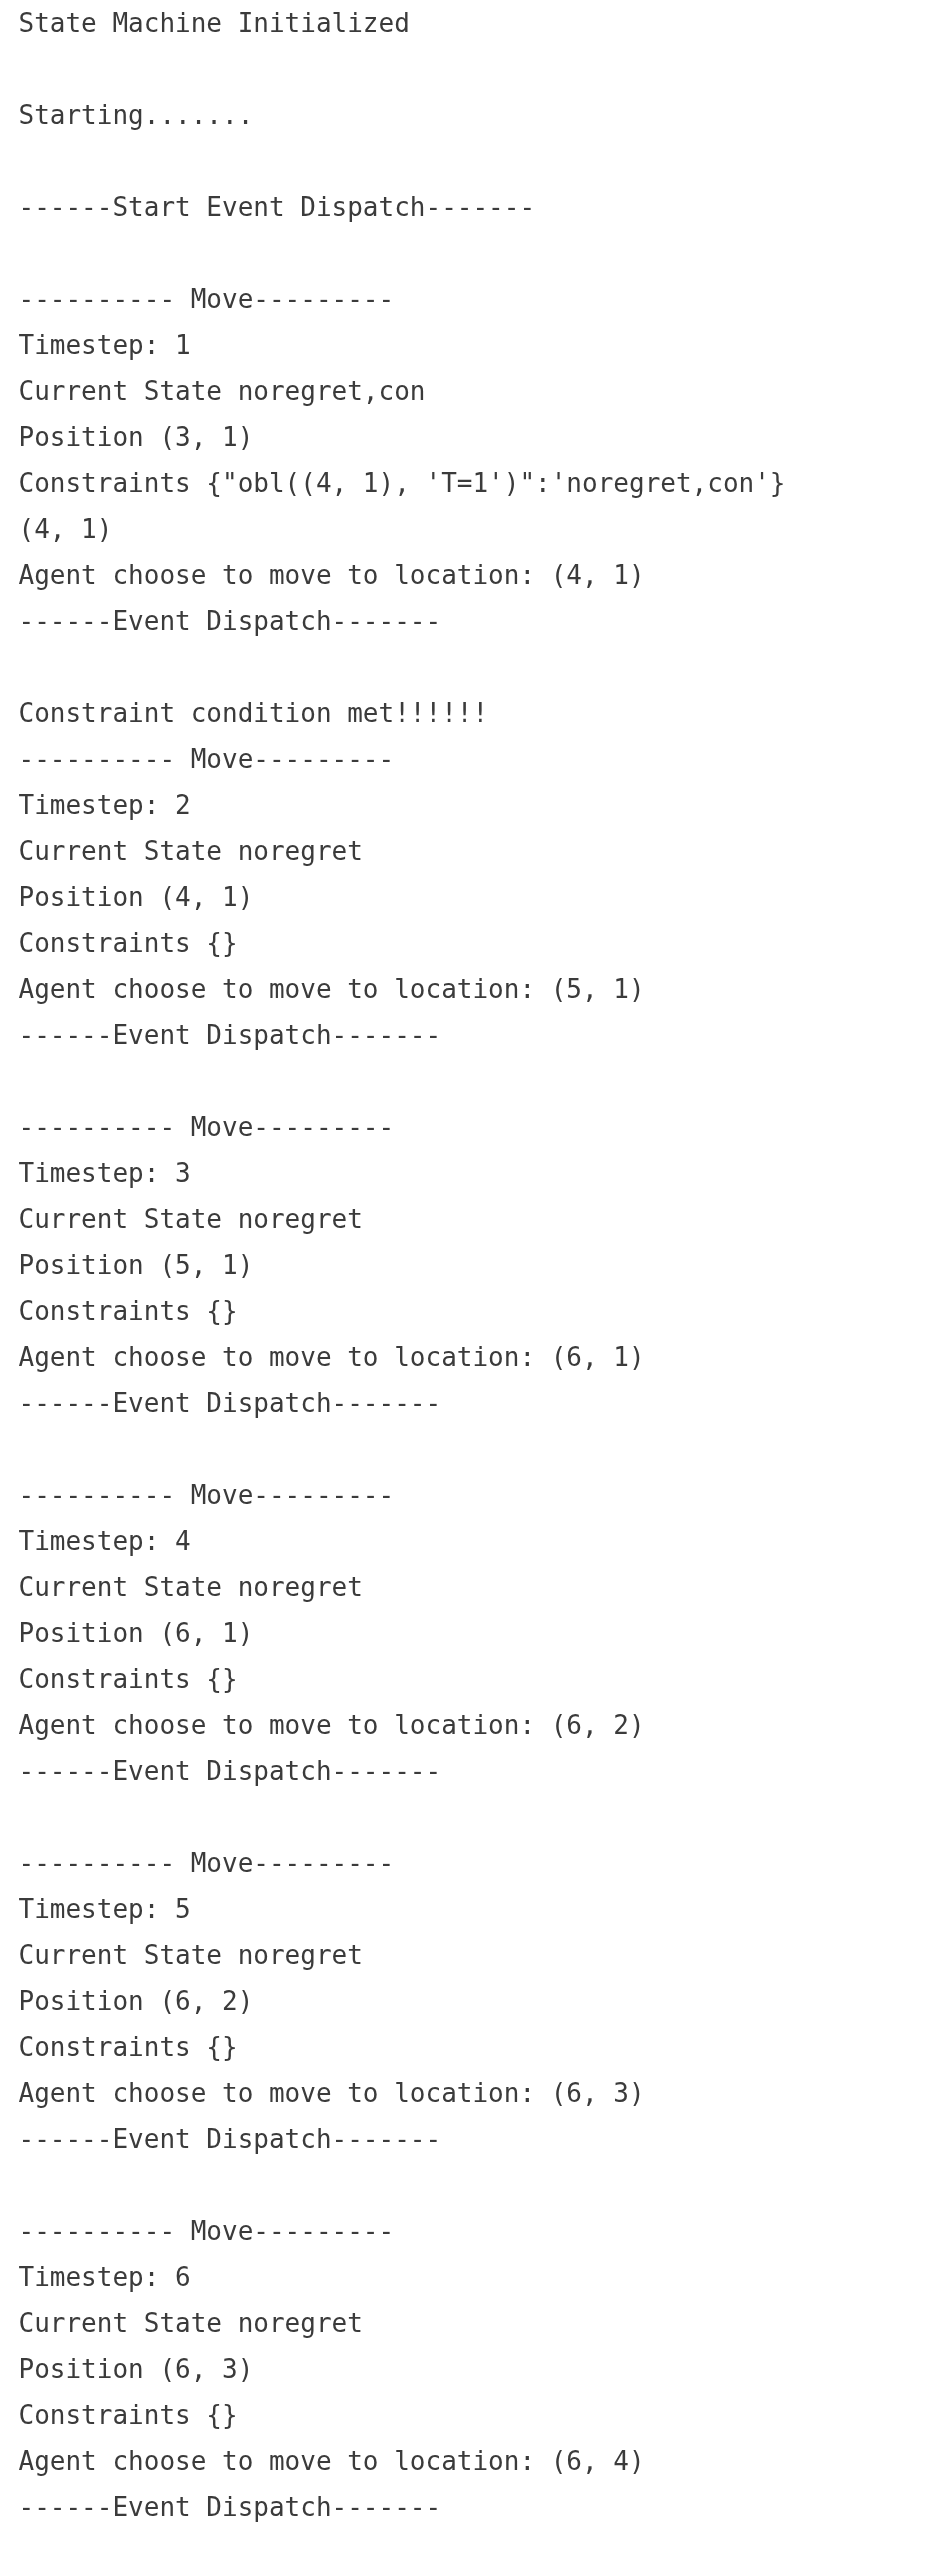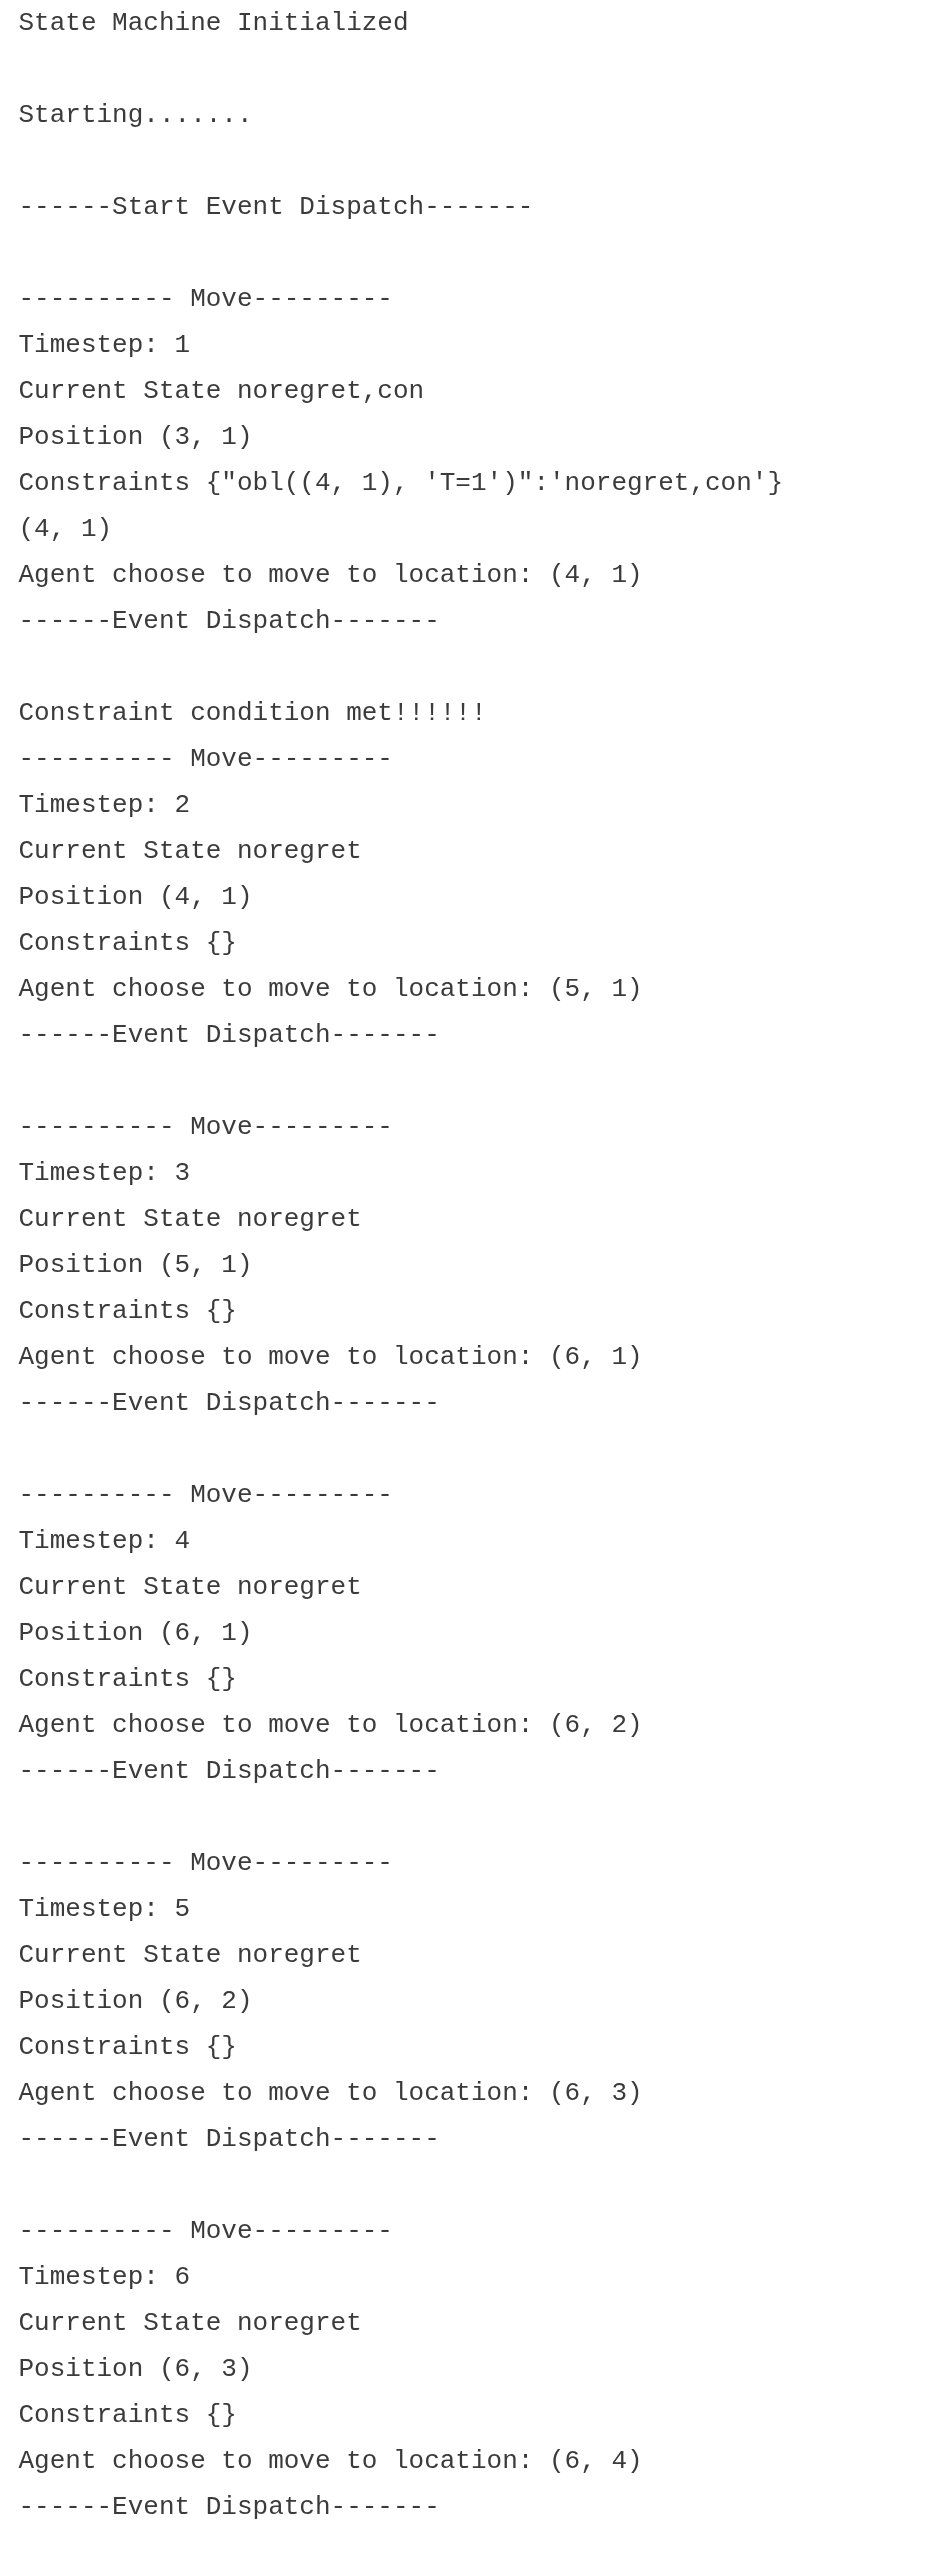--- a/index.html
+++ b/index.html
@@ -23,20 +23,19 @@
     padding: 0 10.3px 0 18.5px;
     font-family: "DejaVu Sans Mono", "Liberation Mono", monospace;
     font-size: 26px;
     line-height: 46px;
     color: var(--text-color);
     white-space: pre;
   }
   .console-line {
     min-height: 46px;
     white-space: pre;
-    font-family: Liberation Mono, monospace;
   }
 </style>
 </head>
 <body>
 
 <div class="console" id="console-output"><div class="console-line">State Machine Initialized</div><div class="console-line"></div><div class="console-line">Starting.......</div><div class="console-line"></div><div class="console-line">------Start Event Dispatch-------</div><div class="console-line"></div><div class="console-line">---------- Move---------</div><div class="console-line">Timestep: 1</div><div class="console-line">Current State noregret,con</div><div class="console-line">Position (3, 1)</div><div class="console-line">Constraints {"obl((4, 1), 'T=1')":'noregret,con'}</div><div class="console-line">(4, 1)</div><div class="console-line">Agent choose to move to location: (4, 1)</div><div class="console-line">------Event Dispatch-------</div><div class="console-line"></div><div class="console-line">Constraint condition met!!!!!!</div><div class="console-line">---------- Move---------</div><div class="console-line">Timestep: 2</div><div class="console-line">Current State noregret</div><div class="console-line">Position (4, 1)</div><div class="console-line">Constraints {}</div><div class="console-line">Agent choose to move to location: (5, 1)</div><div class="console-line">------Event Dispatch-------</div><div class="console-line"></div><div class="console-line">---------- Move---------</div><div class="console-line">Timestep: 3</div><div class="console-line">Current State noregret</div><div class="console-line">Position (5, 1)</div><div class="console-line">Constraints {}</div><div class="console-line">Agent choose to move to location: (6, 1)</div><div class="console-line">------Event Dispatch-------</div><div class="console-line"></div><div class="console-line">---------- Move---------</div><div class="console-line">Timestep: 4</div><div class="console-line">Current State noregret</div><div class="console-line">Position (6, 1)</div><div class="console-line">Constraints {}</div><div class="console-line">Agent choose to move to location: (6, 2)</div><div class="console-line">------Event Dispatch-------</div><div class="console-line"></div><div class="console-line">---------- Move---------</div><div class="console-line">Timestep: 5</div><div class="console-line">Current State noregret</div><div class="console-line">Position (6, 2)</div><div class="console-line">Constraints {}</div><div class="console-line">Agent choose to move to location: (6, 3)</div><div class="console-line">------Event Dispatch-------</div><div class="console-line"></div><div class="console-line">---------- Move---------</div><div class="console-line">Timestep: 6</div><div class="console-line">Current State noregret</div><div class="console-line">Position (6, 3)</div><div class="console-line">Constraints {}</div><div class="console-line">Agent choose to move to location: (6, 4)</div><div class="console-line">------Event Dispatch-------</div><div class="console-line"></div><div class="console-line">Current State end</div></div>
 
 
 </body></html>

